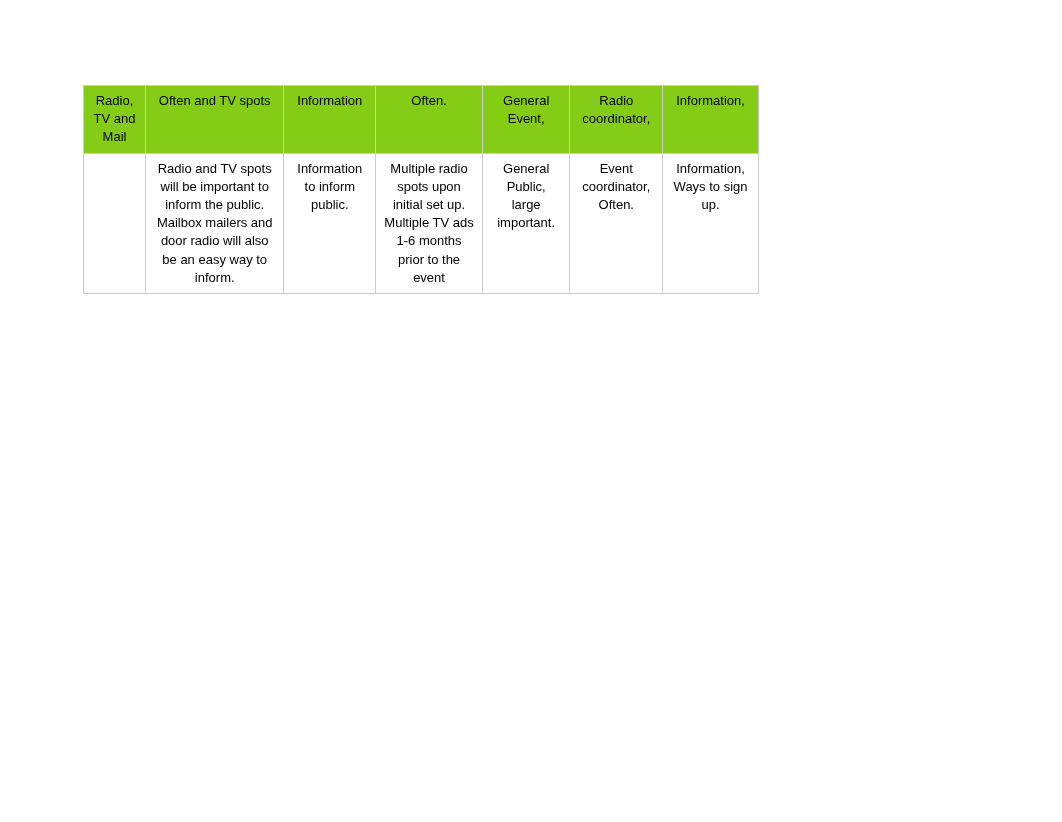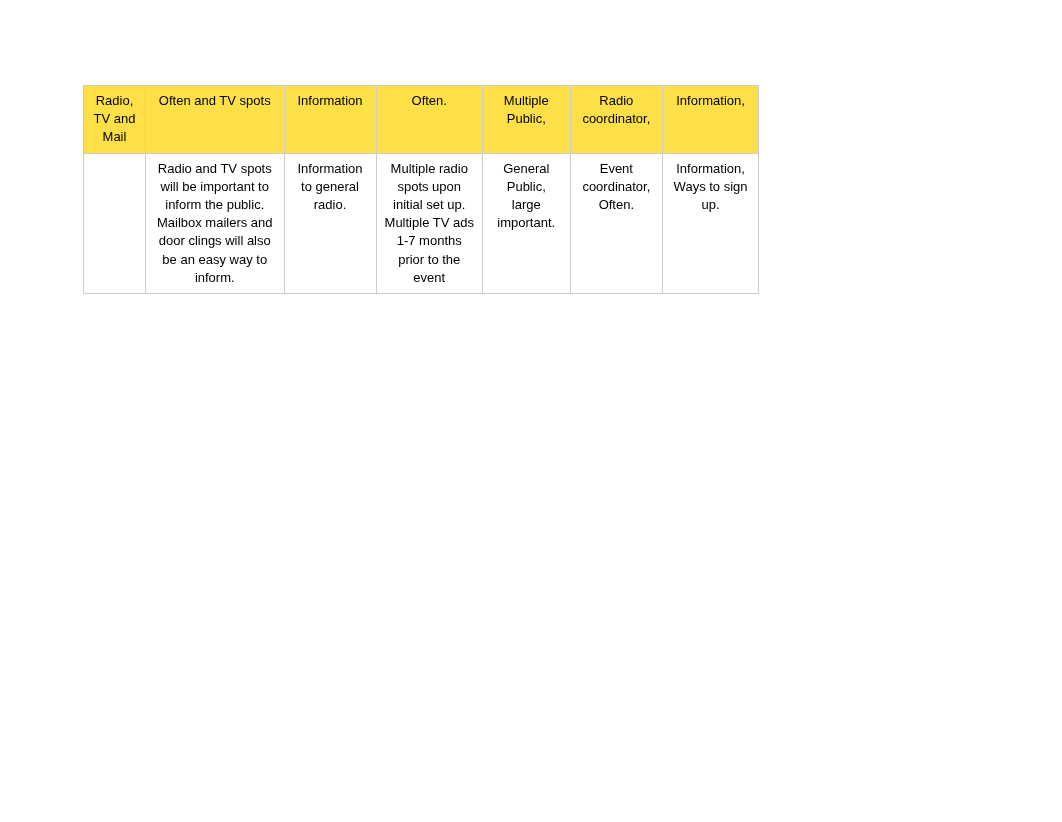--- a/index.html
+++ b/index.html
@@ -35,50 +35,50 @@
       border: 1px solid #cccccc;
       padding: 6px 8px;
       vertical-align: top;
       text-align: center;
       font-size: 13px;
       line-height: 1.4;
     }
 
     .header-row td {
       font-weight: normal;
-      background: #fde047;
+      background: #84cc16;
     }
 
     .content-row td {
       background: #ffffff;
       min-height: 100px;
       height: 120px;
     }
   </style>
 </head>
 <body>
 
 <div class="table-container">
   <table class="table">
     <thead>
       <tr class="header-row">
         <td>Radio, TV and Mail</td>
         <td>Often and TV spots</td>
         <td>Information</td>
         <td>Often.</td>
-        <td>Multiple Public,</td>
+        <td>General Event,</td>
         <td>Radio coordinator,</td>
         <td>Information,</td>
       </tr>
     </thead>
     <tbody>
       <tr class="content-row">
         <td></td>
-        <td>Radio and TV spots will be important to inform the public. Mailbox mailers and door clings will also be an easy way to inform.</td>
-        <td>Information to general radio.</td>
-        <td>Multiple radio spots upon initial set up. Multiple TV ads 1-7 months prior to the event</td>
+        <td>Radio and TV spots will be important to inform the public. Mailbox mailers and door radio will also be an easy way to inform.</td>
+        <td>Information to inform public.</td>
+        <td>Multiple radio spots upon initial set up. Multiple TV ads 1-6 months prior to the event</td>
         <td>General Public, large important.</td>
         <td>Event coordinator, Often.</td>
         <td>Information, Ways to sign up.</td>
       </tr>
     </tbody>
   </table>
 </div>
 
 </body></html>

